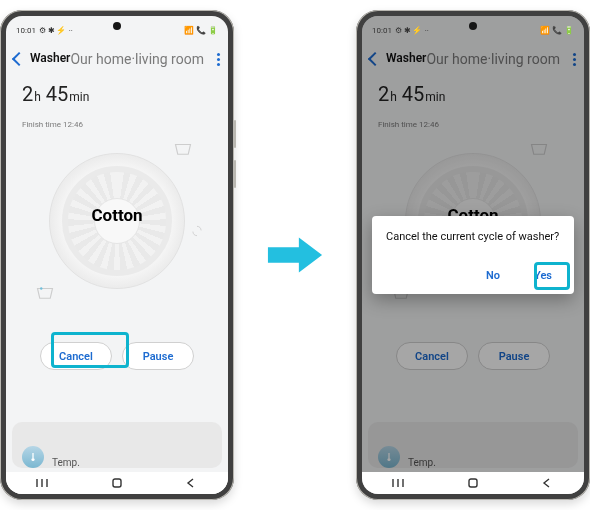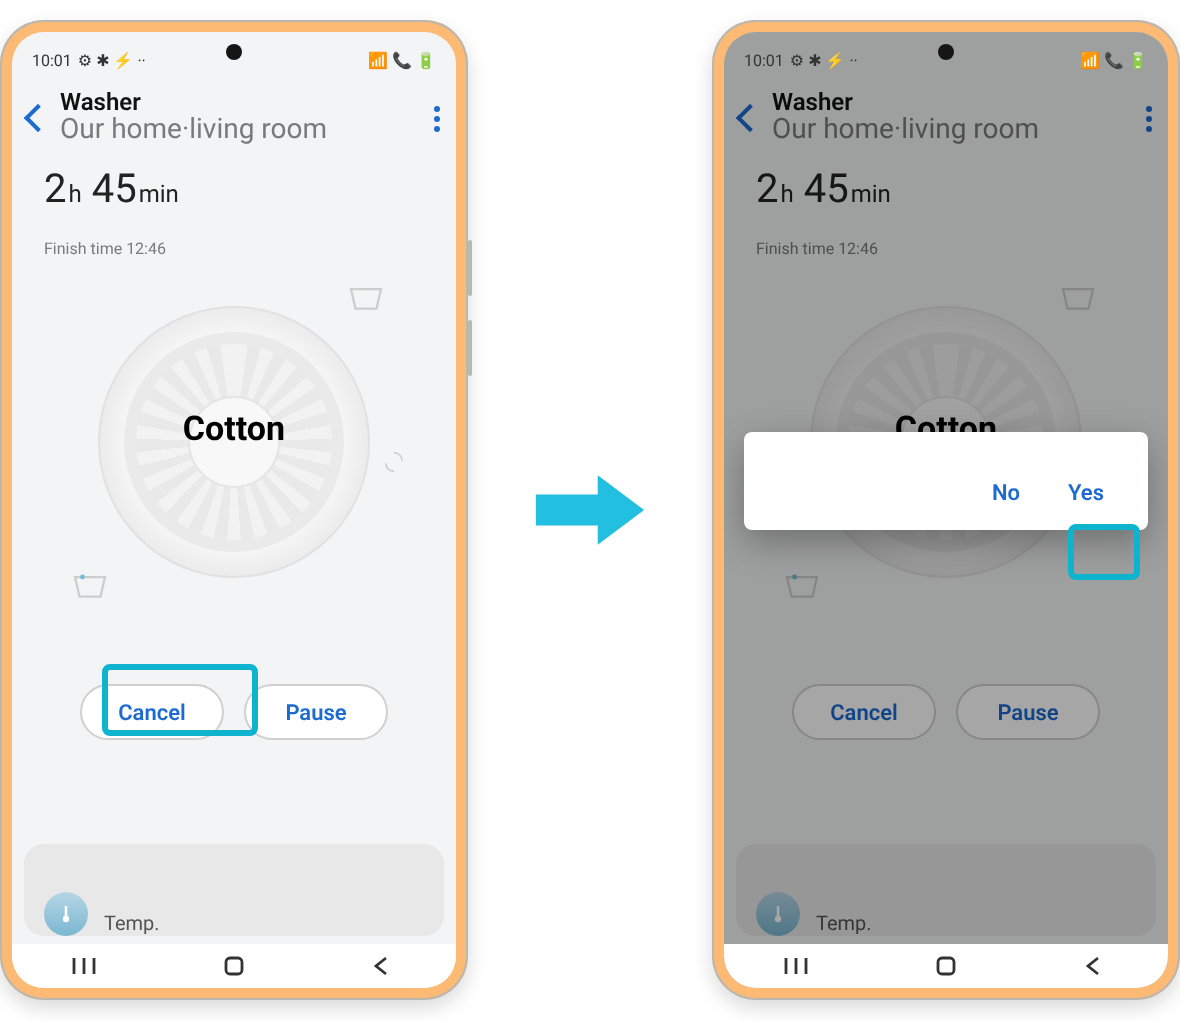--- a/index.html
+++ b/index.html
@@ -3,37 +3,37 @@
 <meta charset="utf-8">
 <style>
   :root { --accent:#0faec6; --blue:#1d6bd0; --fg:#111; --muted:#7a7a7a; --bg:#f3f4f5; --shell:#ffffff; --highlight:#0eb3ce; }
   *{box-sizing:border-box;font-family:-apple-system,Segoe UI,Roboto,Arial,sans-serif}
   html,body{margin:0;padding:0}
   body{width:590px;height:510px;background:var(--shell);overflow:hidden;position:relative}
 
   .stage{position:absolute;left:0;top:0;width:590px;height:510px;display:flex;align-items:center;justify-content:center;gap:32px}
 
   
-  .phone{position:relative;width:254px;height:490px;border-radius:22px;background:#fdba74;
+  .phone{position:relative;width:254px;height:490px;border-radius:22px;background:#404040;
     box-shadow:0 0 0 1px #b9b7b1 inset, 0 4px 10px rgba(0,0,0,.15);padding:6px}
   .phone::before,.phone::after{content:"";position:absolute;right:-2px;width:2px;height:28px;background:#b9b7b1;border-radius:1px}
   .phone::before{top:110px}
   .phone::after{top:150px}
   .screen{position:relative;width:100%;height:100%;border-radius:16px;background:var(--bg);overflow:hidden}
   .screen.dimmed::after{content:"";position:absolute;inset:0;background:rgba(0,0,0,.35);z-index:5}
   .camera{position:absolute;left:50%;top:6px;transform:translateX(-50%);width:8px;height:8px;border-radius:50%;background:#161616;z-index:8}
 
   
   .statusbar{position:relative;height:24px;padding:4px 10px 0;display:flex;justify-content:space-between;align-items:center;font-size:8px;color:#333;z-index:7}
   .statusbar .left,.statusbar .right{display:flex;gap:3px;align-items:center}
 
   
   .appheader{height:38px;padding:0 8px;display:flex;align-items:center;gap:6px}
   .back{width:10px;height:10px;border-left:2px solid var(--blue);border-bottom:2px solid var(--blue);transform:rotate(45deg)}
-  .headtxt{display:flex;flex-direction:column;line-height:1.05}
+  .headtxt{display:flex;flex-direction:row;line-height:1.05}
   .headtxt .t{font-size:12px;font-weight:600;color:#111}
   .headtxt .s{font-size:14px;color:var(--muted)}
   .kebab{margin-left:auto;display:flex;flex-direction:column;gap:2px}
   .kebab span{width:3px;height:3px;border-radius:50%;background:var(--blue)}
 
   
   .timerow{padding:4px 16px 6px}
   .bigtime{font-size:20px;color:#222}
   .bigtime .n{font-weight:400}
   .bigtime .u{font-size:12px;margin-left:1px}
@@ -64,21 +64,21 @@
   .sheet .label{font-size:10px;color:#555}
 
   
   .navbar{position:absolute;left:0;right:0;bottom:0;height:22px;background:#fff;display:flex;align-items:center;justify-content:space-around;z-index:7}
   .navbar .nb{width:16px;height:10px;display:flex;align-items:center;justify-content:center}
   .navbar .nb svg{width:100%;height:100%}
 
   
   .dialog{position:absolute;left:10px;right:10px;top:200px;background:#fff;border-radius:4px;padding:14px 14px 6px;z-index:9;box-shadow:0 6px 18px rgba(0,0,0,.3)}
   .dialog .msg{font-size:11px;color:#111;line-height:1.35}
-  .dialog .actions{display:flex;justify-content:flex-end;gap:8px;margin-top:4px}
+  .dialog .actions{display:flex;justify-content:flex-end;gap:18px;margin-top:18px}
   .dialog .actions .dlgbtn{font-size:11px;font-weight:600;color:var(--blue);padding:6px 8px}
 
   
   .hl{position:absolute;border:3px solid var(--highlight);border-radius:4px;pointer-events:none;z-index:11}
 
   
   .arrow{width:58px;height:48px;flex:0 0 auto;display:flex;align-items:center;justify-content:center}
   .arrow svg{width:100%;height:100%}
 </style>
 </head>
@@ -278,20 +278,21 @@
             </svg>
           </div>
         <div class="nb">
             <svg viewBox="0 0 16 10">
               <path d="M10 1 L5 5 L10 9" fill="none" stroke="#333" stroke-width="1.4"></path>
             </svg>
           </div>
       </div>
 
       <div class="dialog">
+        <div class="msg">Cancel the current cycle of washer?</div>
         <div class="actions">
           <div class="dlgbtn"><span>No</span></div>
           <div class="dlgbtn"><span>Yes</span></div>
         </div>
       </div>
 
       <div class="hl" style="left:172px;top:246px;width:36px;height:28px"></div>
     </div>
   </div>
 

